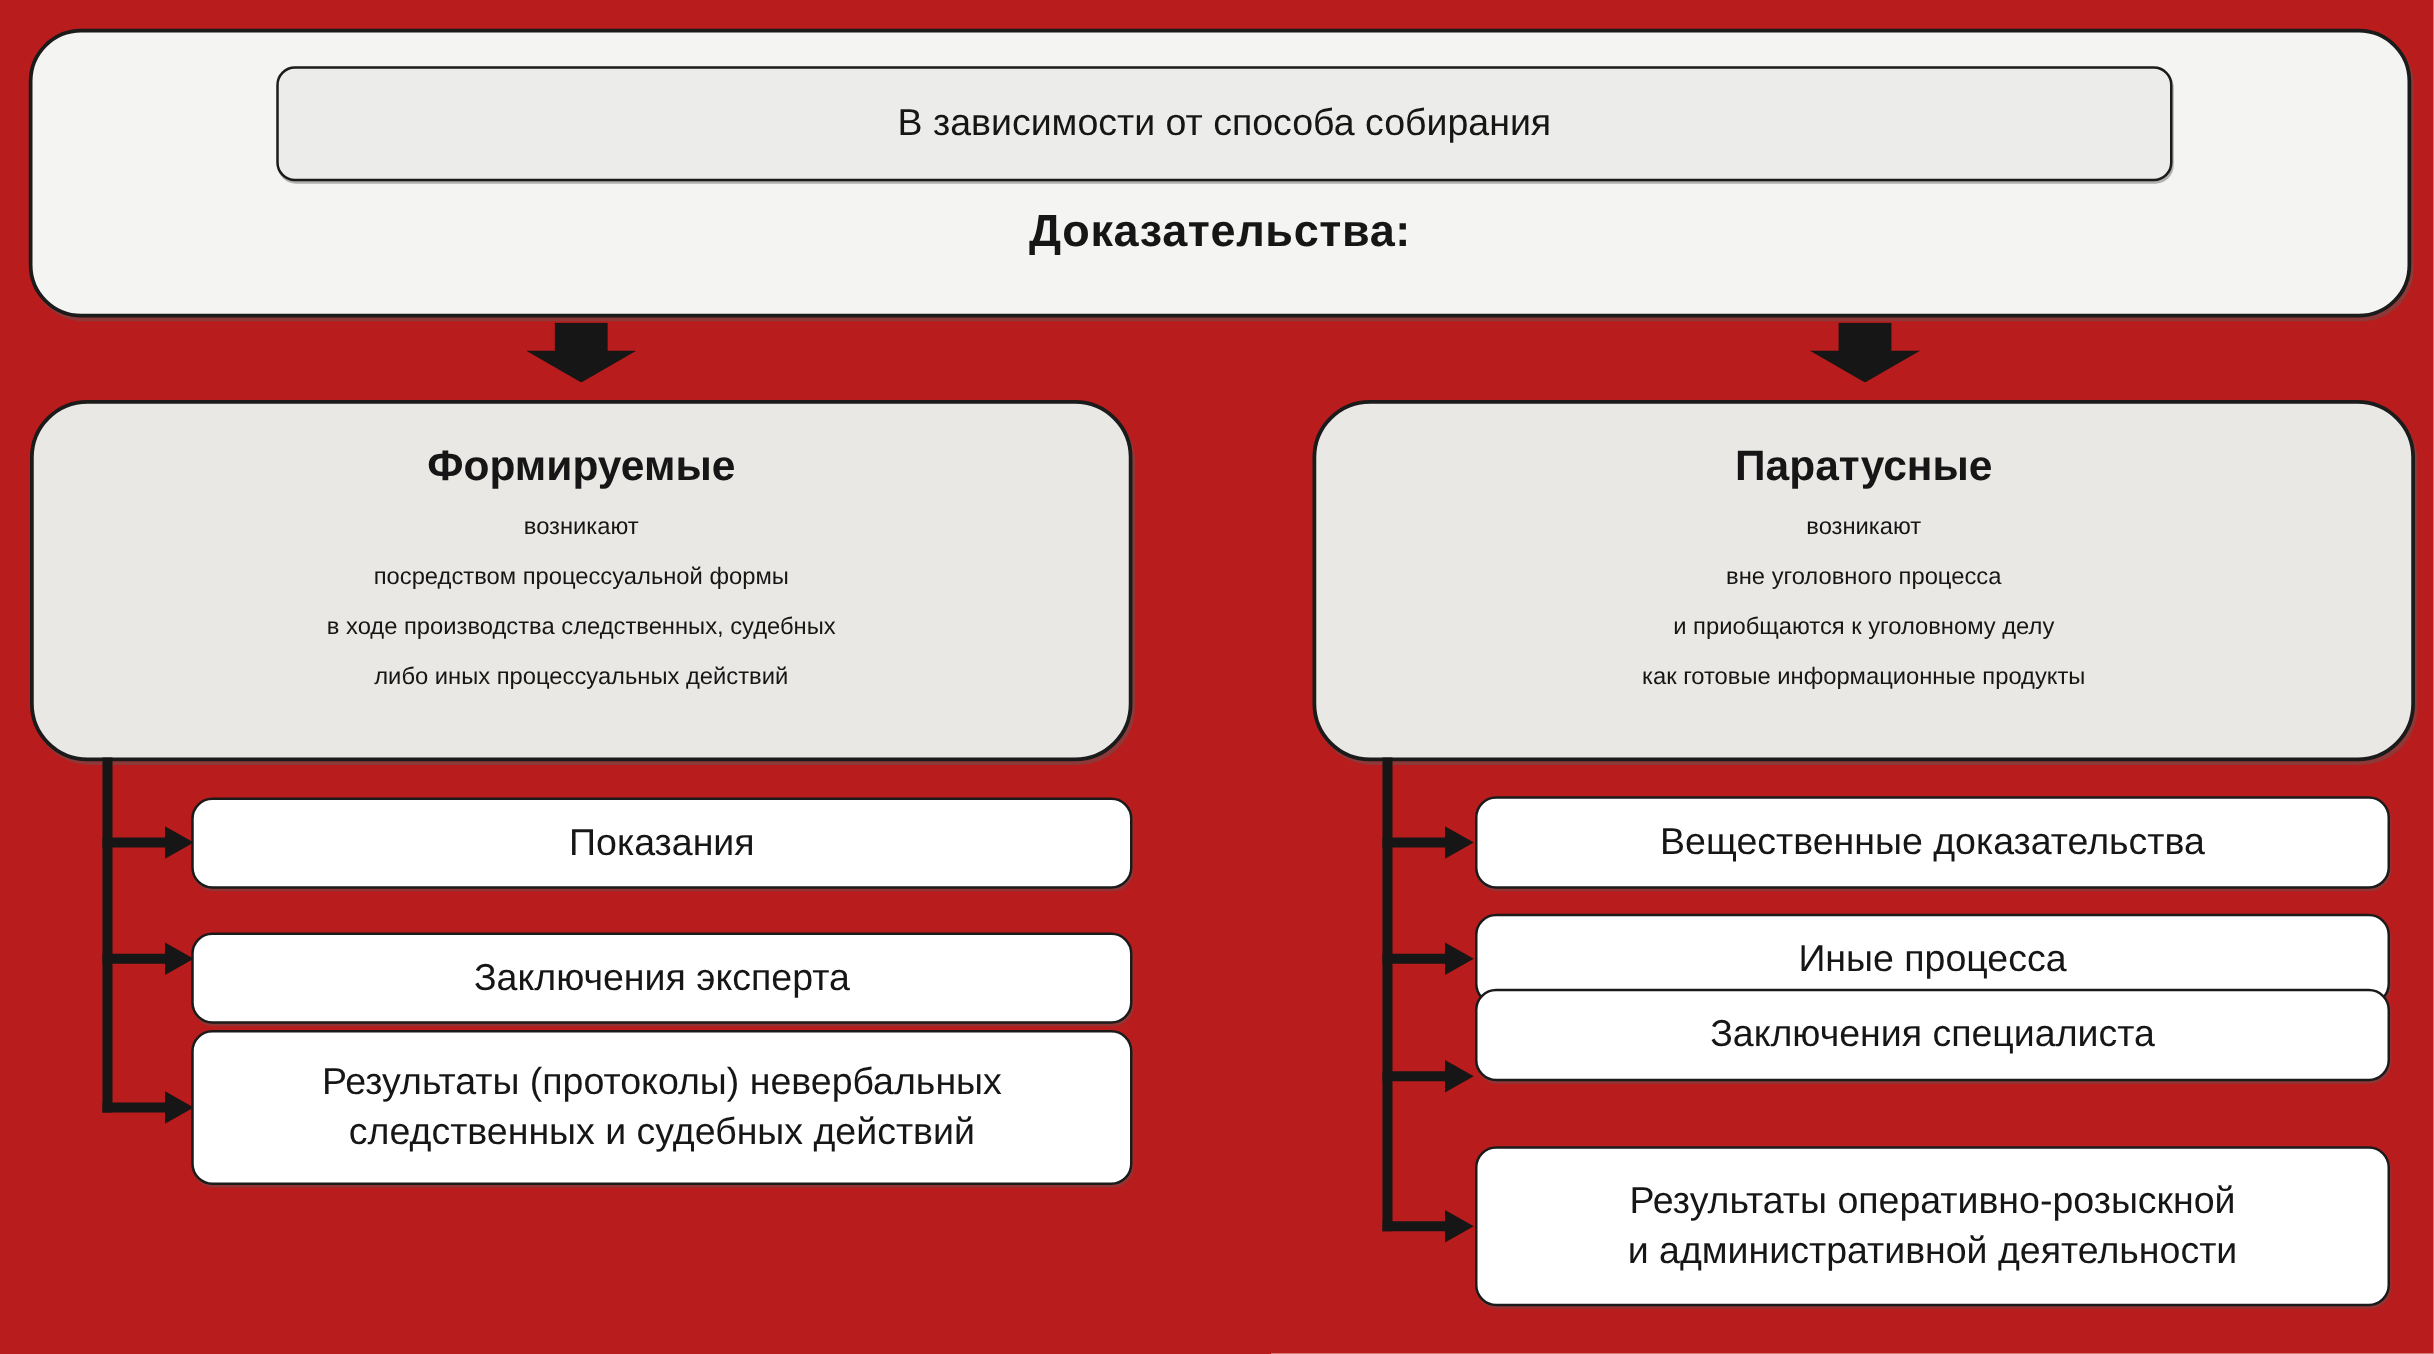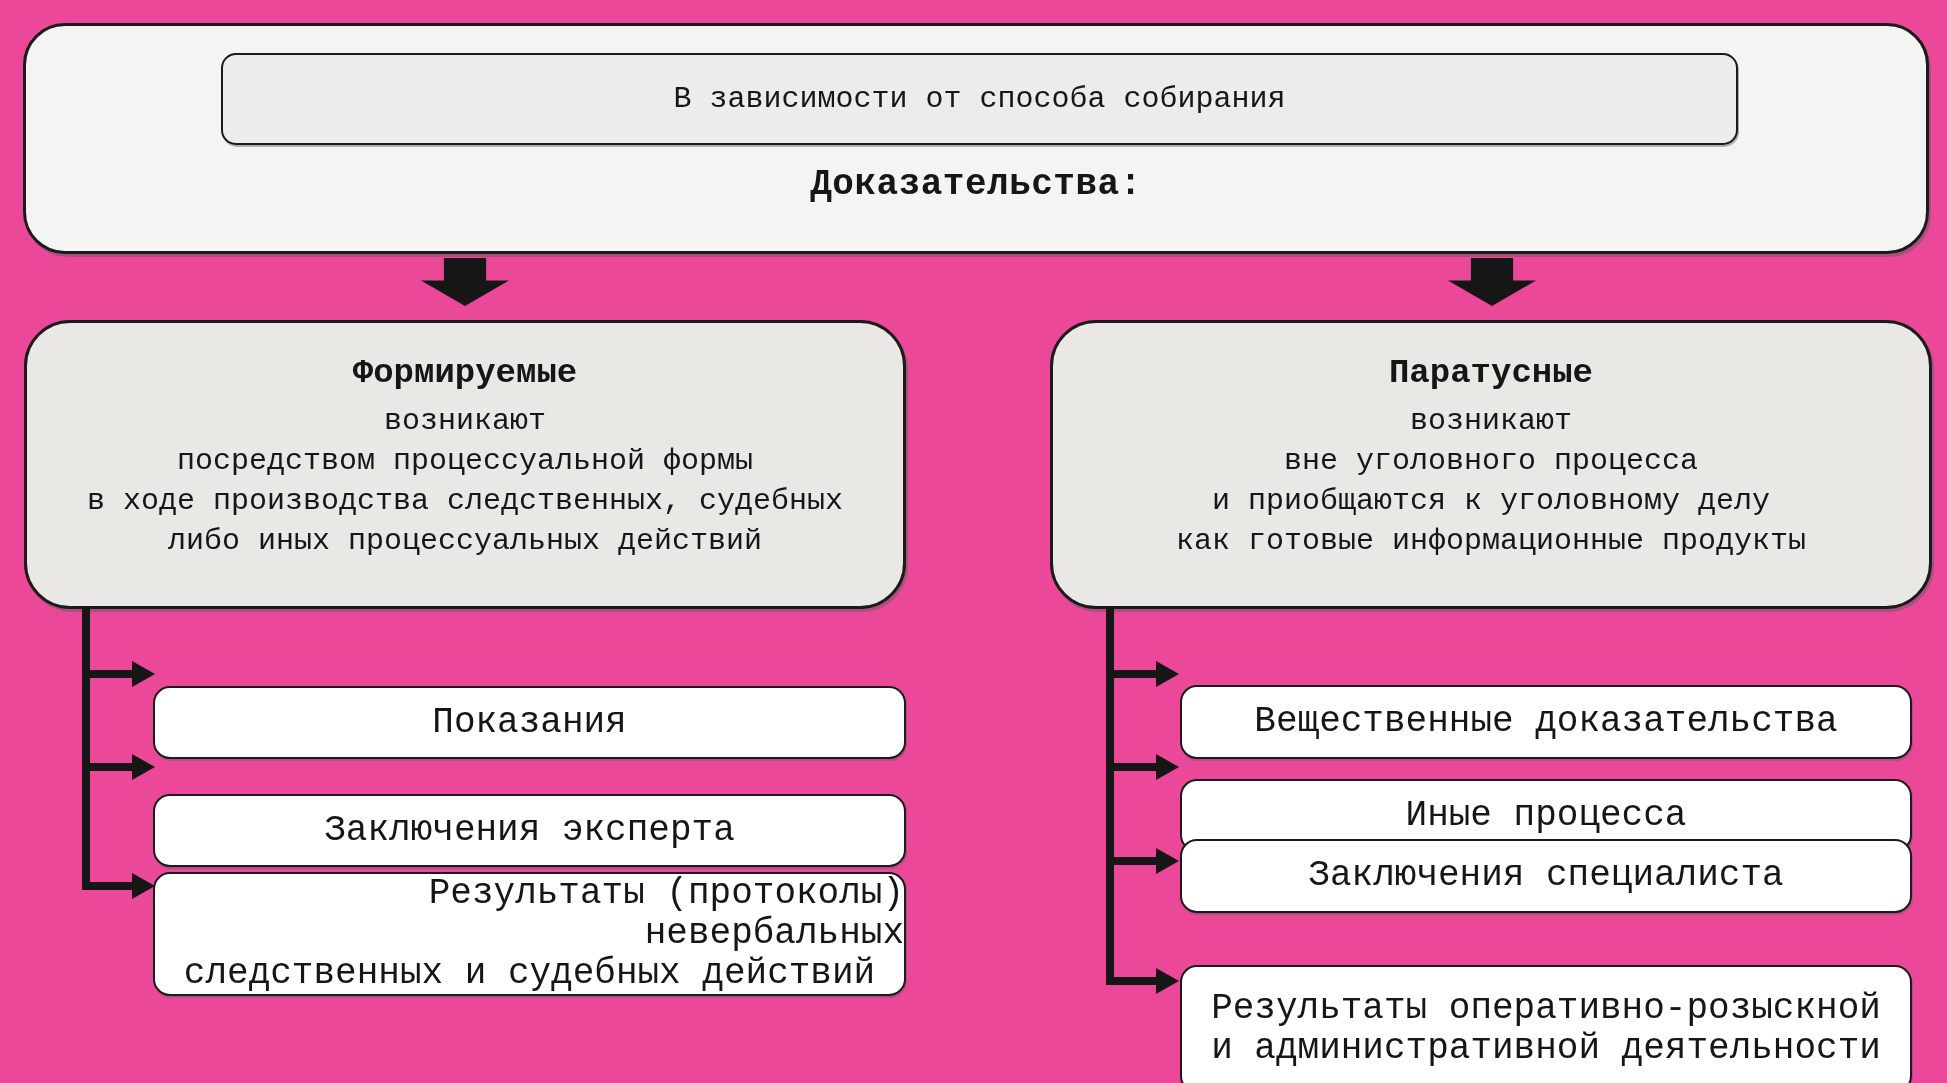--- a/index.html
+++ b/index.html
@@ -1,19 +1,19 @@
 <!DOCTYPE html>
 <html><head>
 <meta charset="utf-8">
 <style>
   html,body { margin:0; padding:0; background:#ffffff; }
   .canvas {
     position:relative; width:1947px; height:1083px;
-    background:#ec4899; overflow:hidden;
-    font-family:Liberation Mono, monospace; color:#161616;
+    background:#b91c1c; overflow:hidden;
+    font-family:Liberation Sans, sans-serif; color:#161616;
   }
   
   .outer-box {
     position:absolute; left:23px; top:23px; width:1906px; height:231px;
     box-sizing:border-box; border:3px solid #1b1b1b; border-radius:42px;
     background:#f4f4f2; box-shadow:2px 3px 0 rgba(90,90,90,.45);
   }
   .condition-box {
     position:absolute; left:195px; top:27px; width:1517px; height:92px;
     box-sizing:border-box; border:2.5px solid #1b1b1b; border-radius:15px;
@@ -35,37 +35,37 @@
   
   .cat-box {
     position:absolute; top:320px; width:882px; height:289px;
     box-sizing:border-box; border:3px solid #1b1b1b; border-radius:46px;
     background:#e9e8e5; box-shadow:2px 3px 0 rgba(90,90,90,.45);
     text-align:center;
   }
   .cat-box.c-left  { left:24px; }
   .cat-box.c-right { left:1050px; }
   .cat-title { margin-top:31px; font-size:34px; font-weight:bold; }
-  .cat-desc  { margin-top:9px; font-size:30px; line-height:40px; }
+  .cat-desc  { margin-top:9px; font-size:19px; line-height:40px; }
   
   .vline, .hline { position:absolute; background:#161616; }
   .vline { width:8px; }
   .hline { height:8px; width:50px; }
   .tri {
     position:absolute; width:0; height:0;
     border-top:13px solid transparent; border-bottom:13px solid transparent;
     border-left:23px solid #161616;
   }
   
   .item {
     position:absolute; box-sizing:border-box;
     background:#ffffff; border:2.5px solid #1b1b1b; border-radius:17px;
     box-shadow:1px 2px 0 rgba(90,90,90,.4);
     display:flex; flex-direction:column; align-items:center; justify-content:center;
-    font-size:36px; line-height:40px; text-align:right;margin-top:48px;
+    font-size:30px; line-height:40px; text-align:right;
   }
   .item.col-left  { left:153px;  width:753px; }
   .item.col-right { left:1180px; width:732px; }
   .l1 { top:638px; height:73px; }
   .l2 { top:746px; height:73px; }
   .l3 { top:824px; height:124px; }
   .r1 { top:637px; height:74px; }
   .r2 { top:731px; height:73px; }
   .r3 { top:791px; height:74px; }
   .r4 { top:917px; height:128px; }

